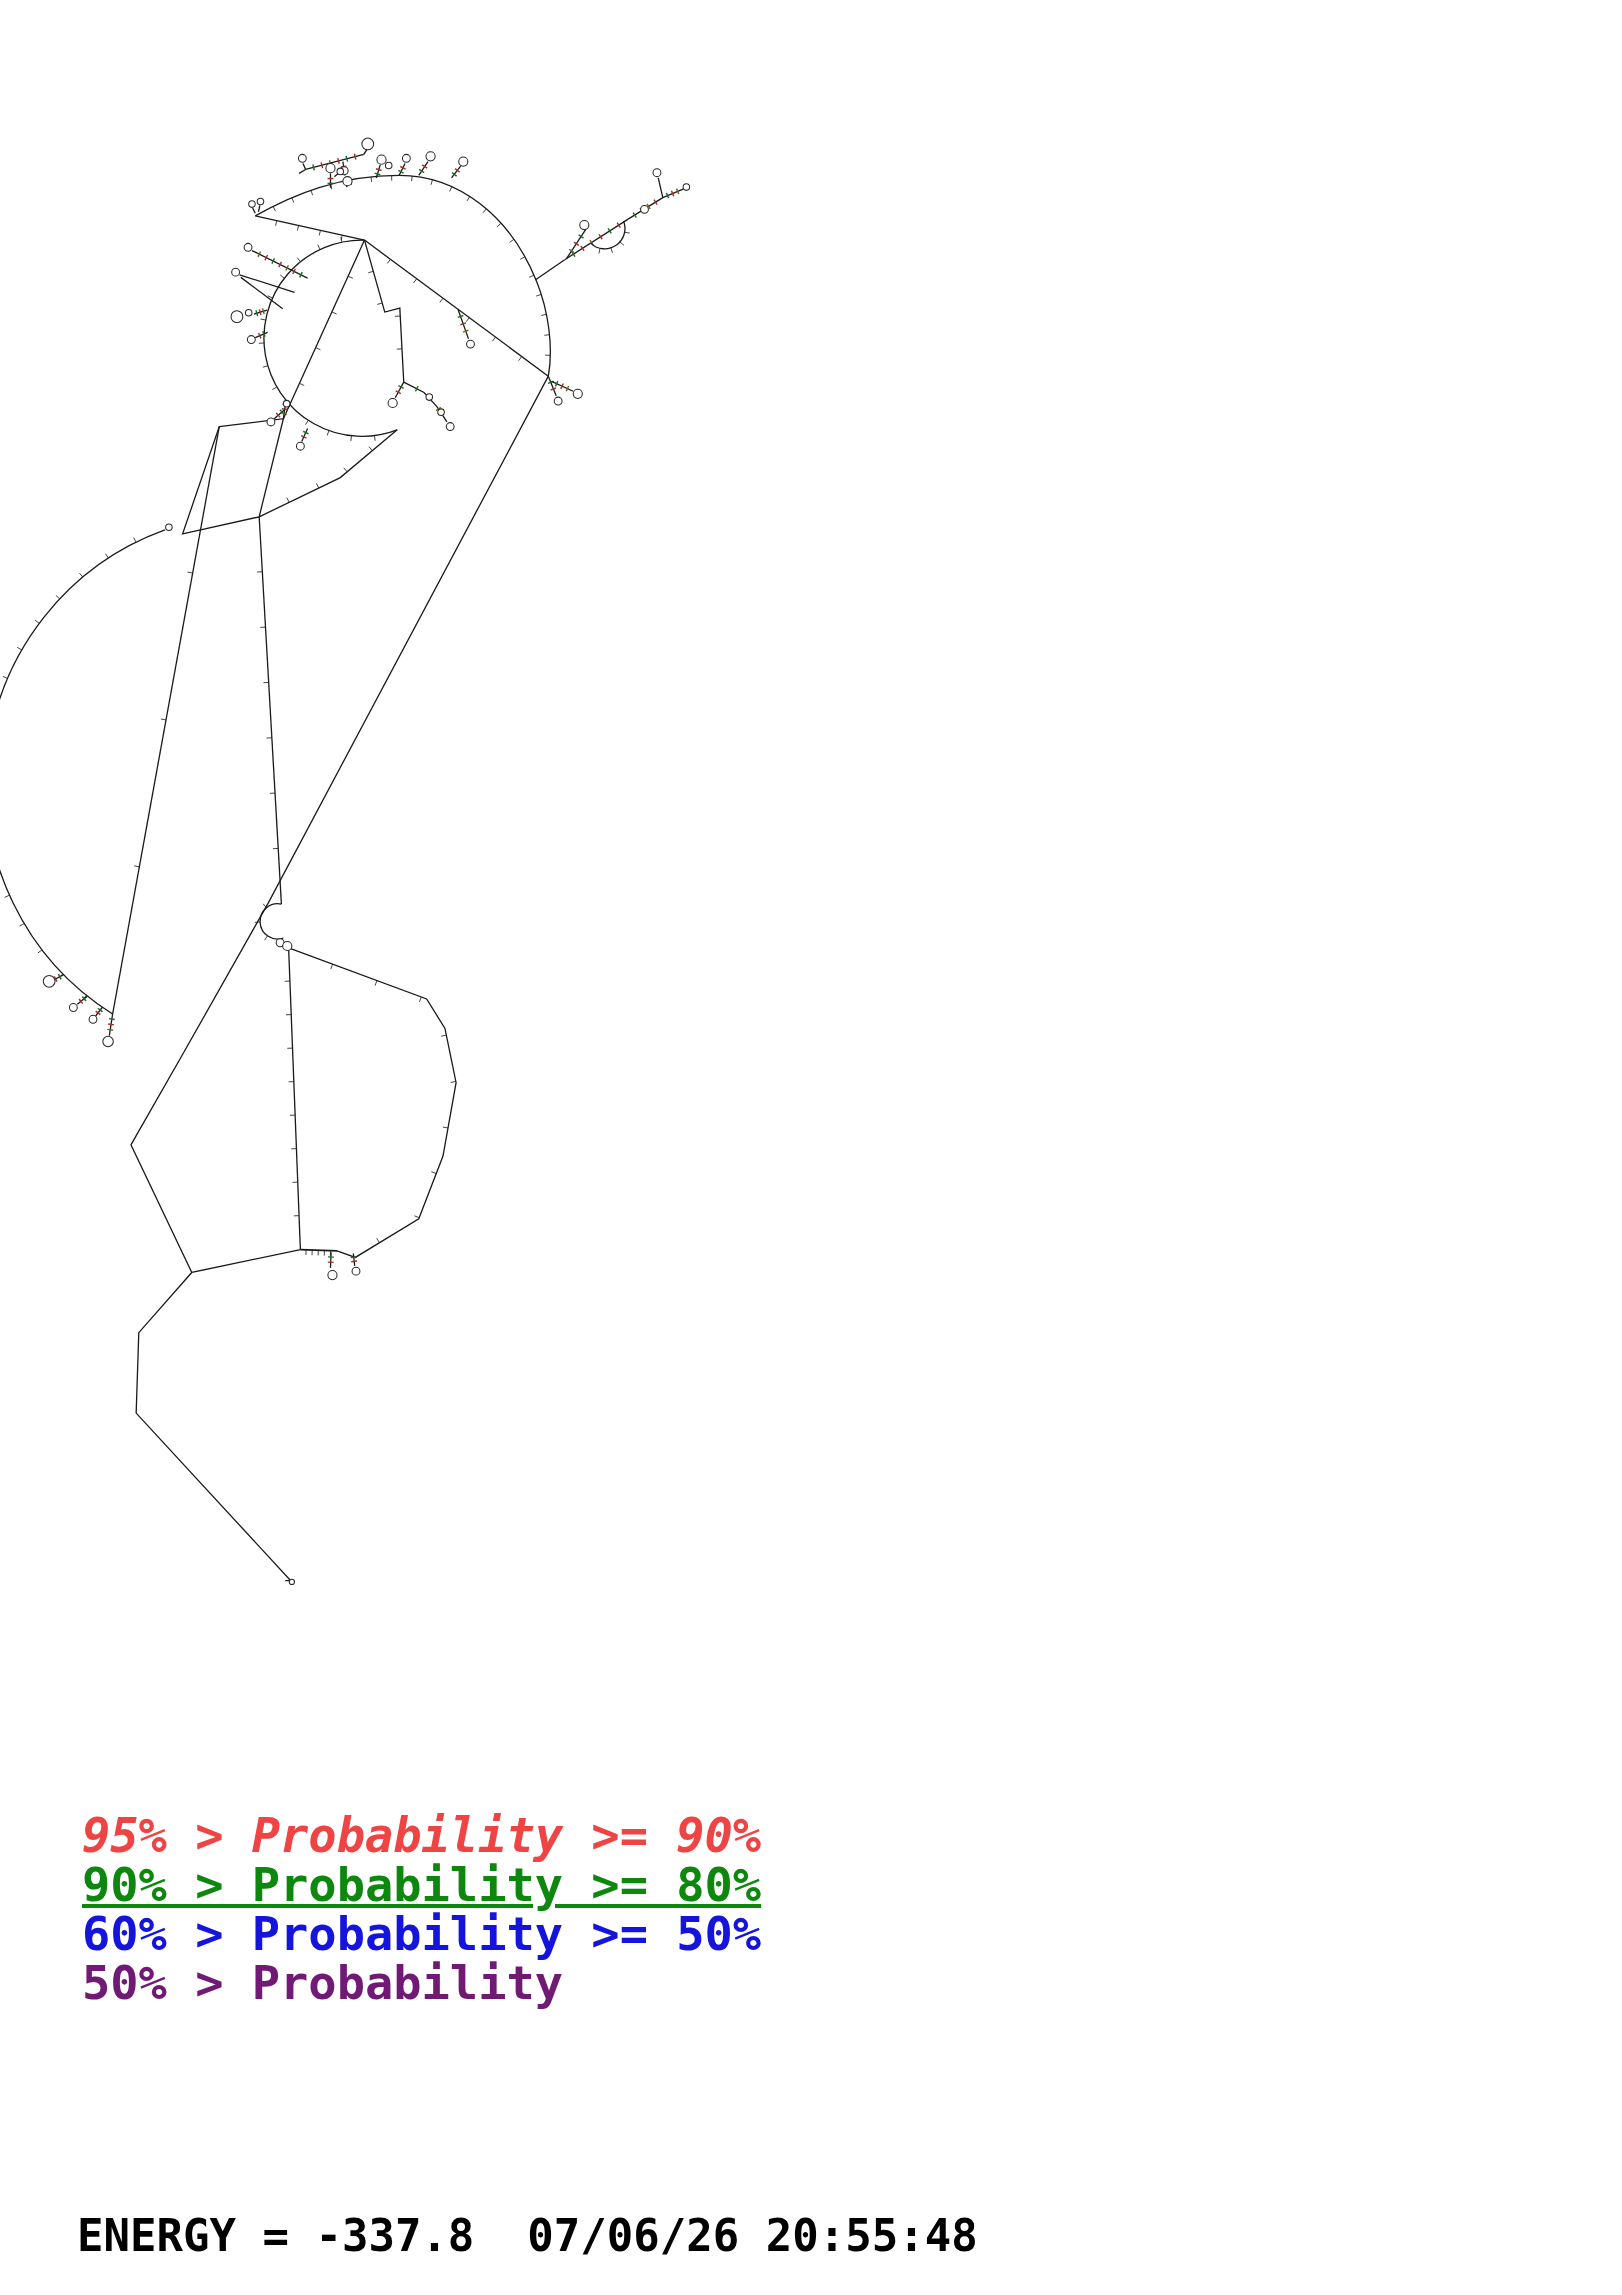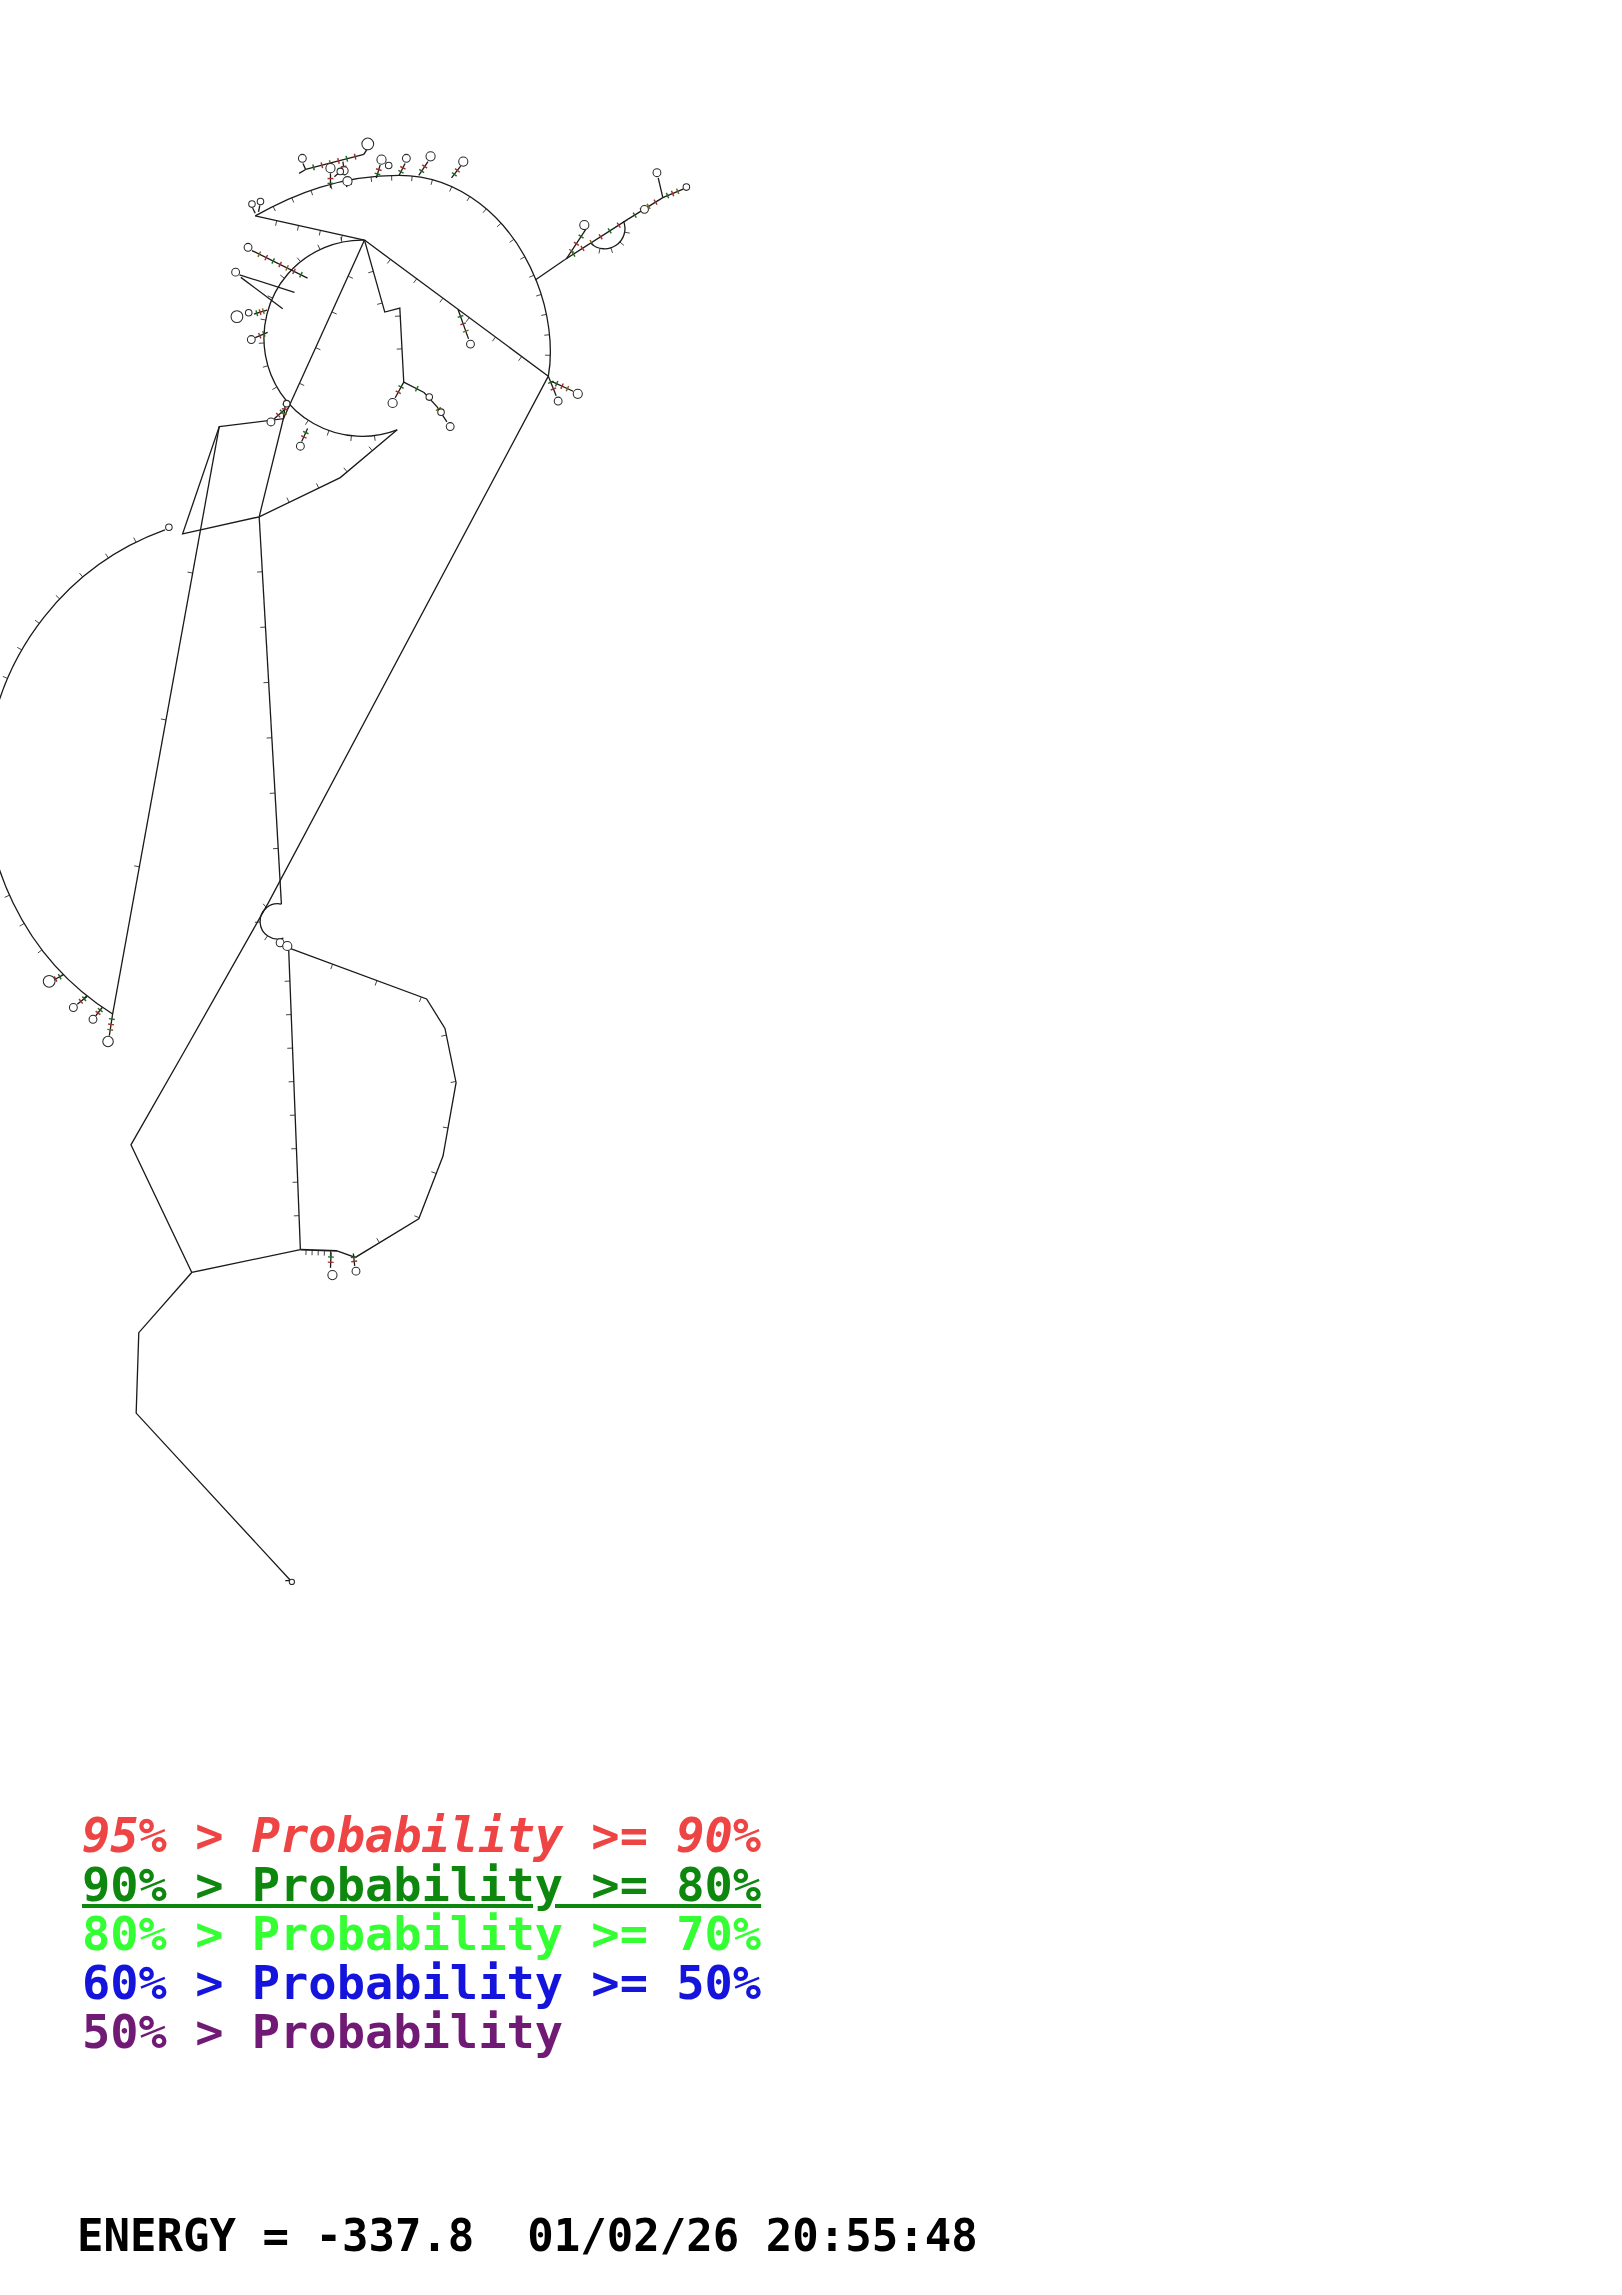--- a/index.html
+++ b/index.html
@@ -305,19 +305,18 @@
     <circle cx="428" cy="1441" r="6" fill="#ffffff" stroke="#2a2a2a" stroke-width="1.6"></circle>
     <circle cx="439" cy="1446" r="7" fill="#ffffff" stroke="#2a2a2a" stroke-width="1.6"></circle>
     <circle cx="508" cy="1949" r="7" fill="#ffffff" stroke="#2a2a2a" stroke-width="1.6"></circle>
     <circle cx="544" cy="1943" r="6" fill="#ffffff" stroke="#2a2a2a" stroke-width="1.6"></circle>
     <circle cx="446" cy="2418" r="4" fill="#ffffff" stroke="#2a2a2a" stroke-width="1.6"></circle>
   </svg>
 
 <div class="legend">
     <div class="legend-row" style="color: #ef4444; font-style: italic;">95% &gt; Probability &gt;= 90%</div>
     <div class="legend-row" style="color: rgb(13, 135, 13); text-decoration: underline;">90% &gt; Probability &gt;= 80%</div>
-    <div class="legend-row" style="color: rgb(51, 255, 51);">80% &gt; Probability &gt;= 70%</div>
     <div class="legend-row" style="color: rgb(20, 20, 221); text-align: right;">60% &gt; Probability &gt;= 50%</div>
     <div class="legend-row" style="color: #701a75;">50% &gt; Probability</div>
   </div>
 
-<div class="energy-line">ENERGY = -337.8  01/02/26 20:55:48</div>
+<div class="energy-line">ENERGY = -337.8  07/06/26 20:55:48</div>
 
 
 </body></html>

